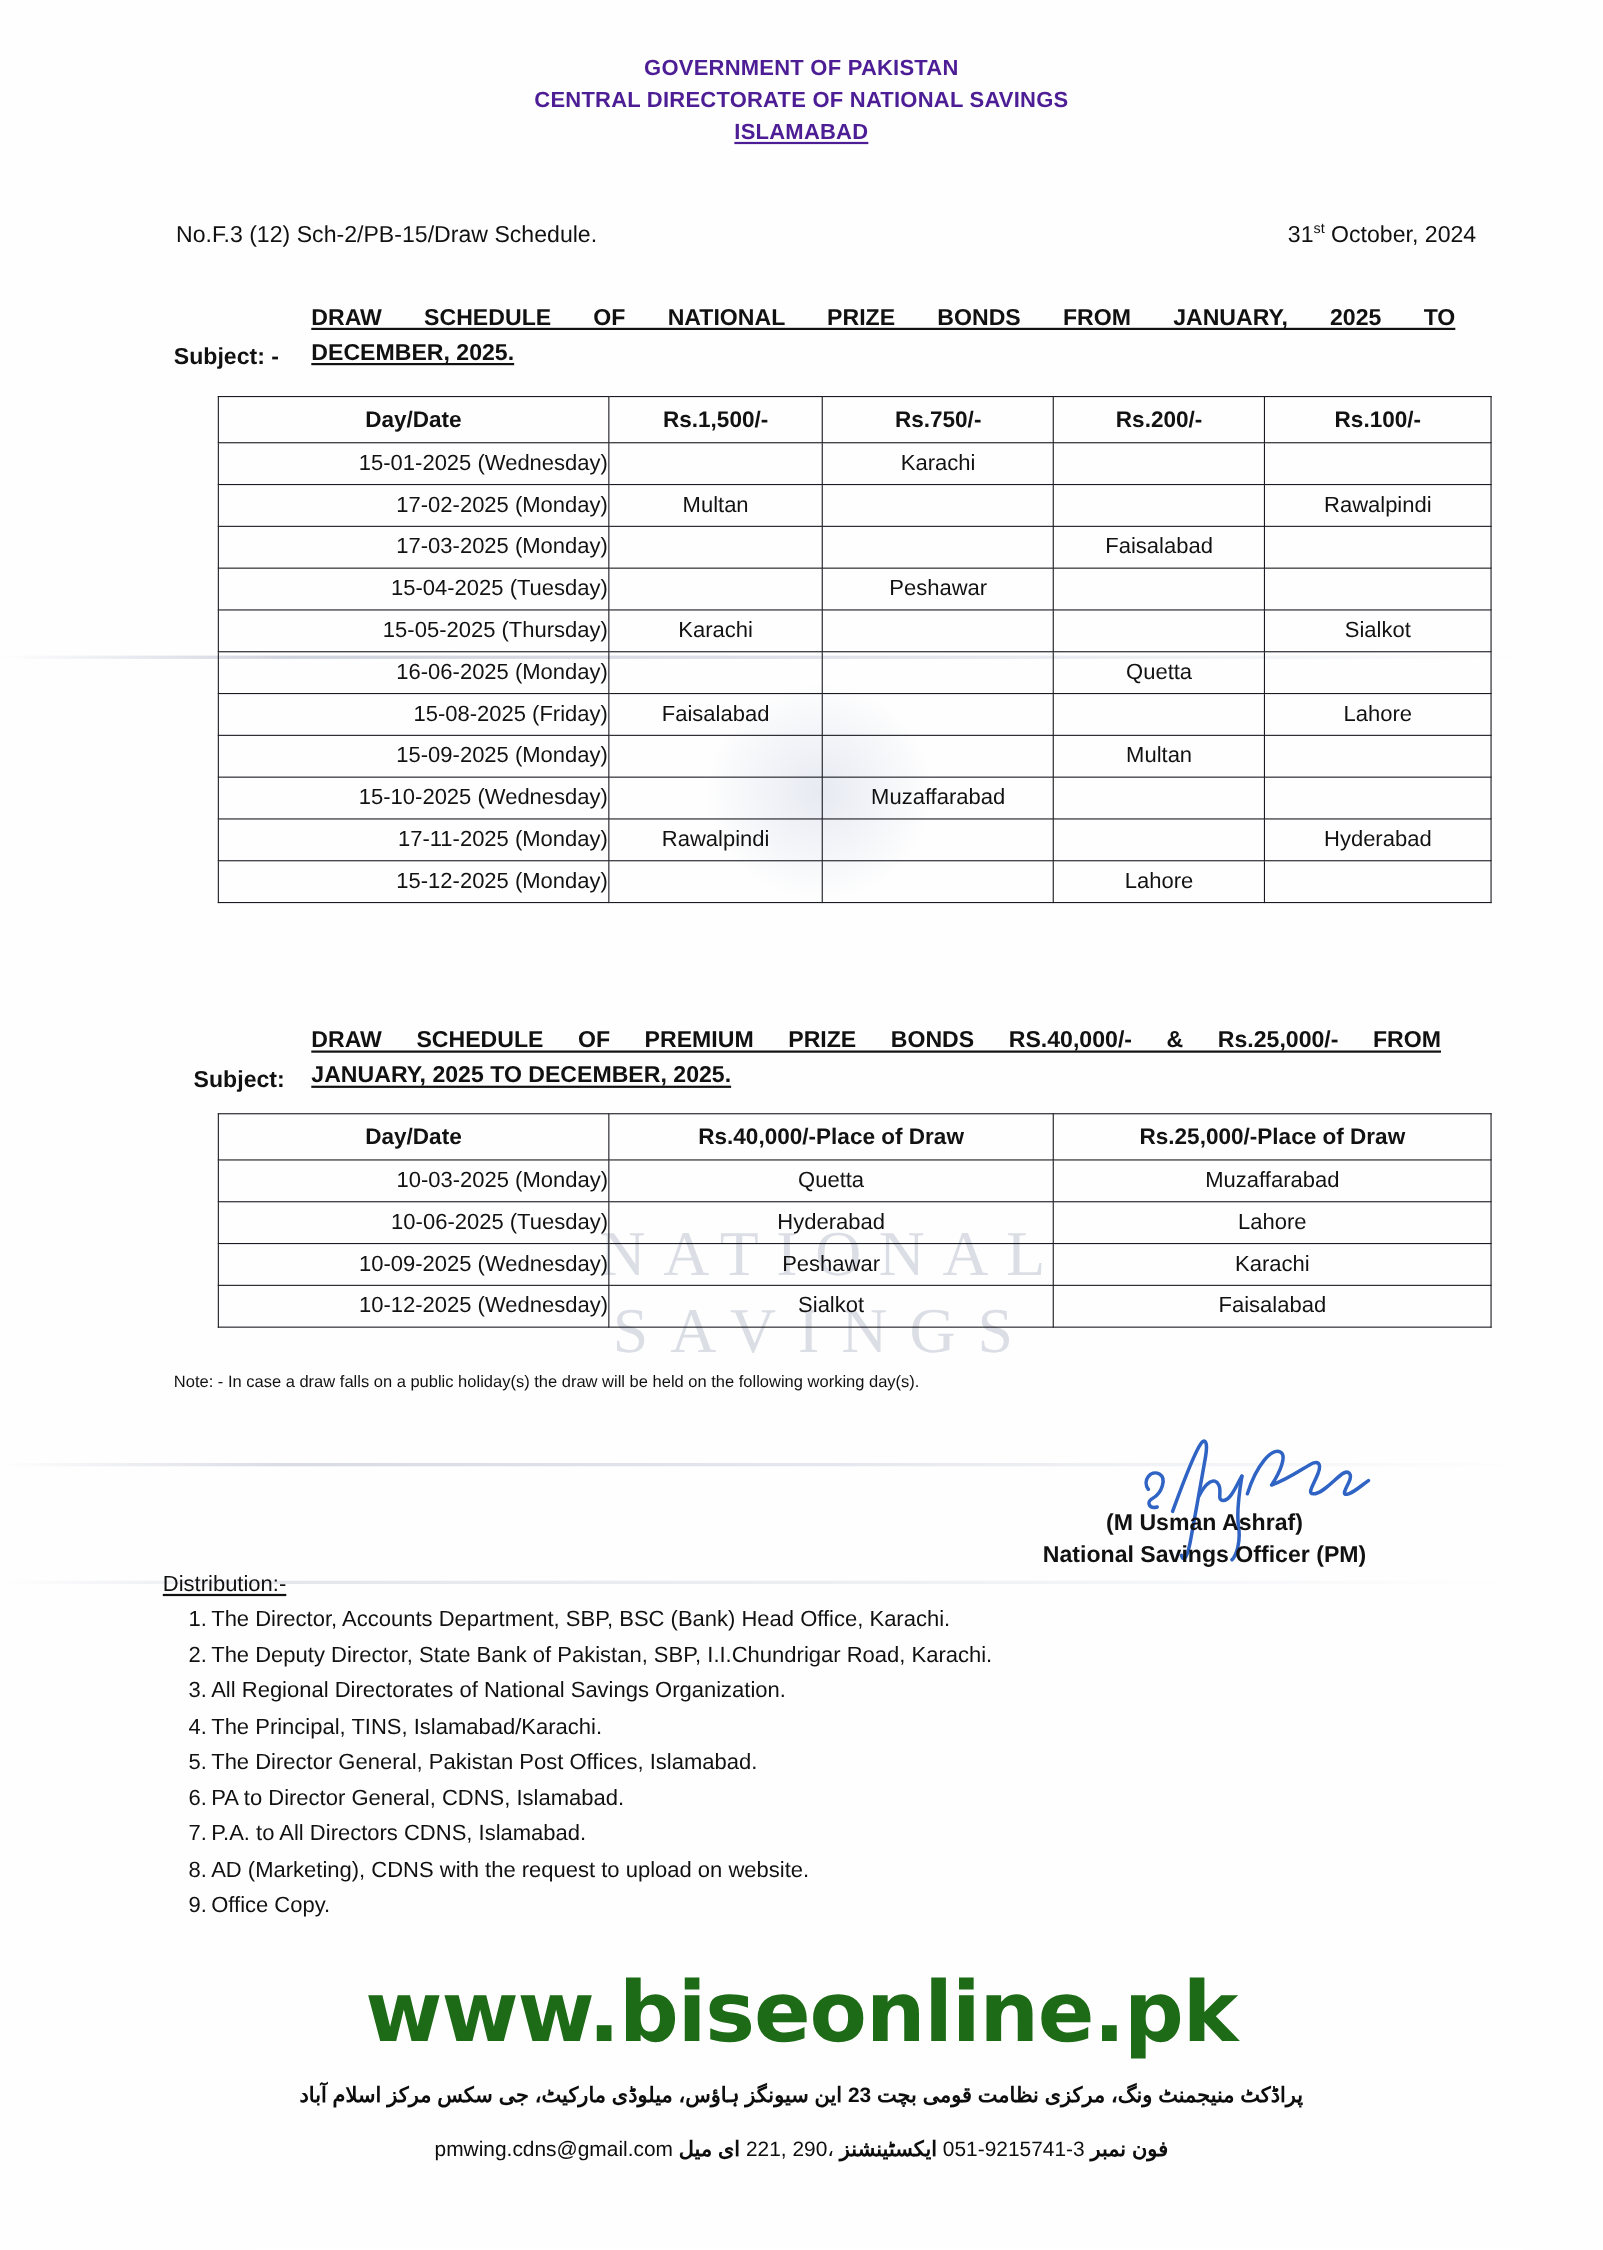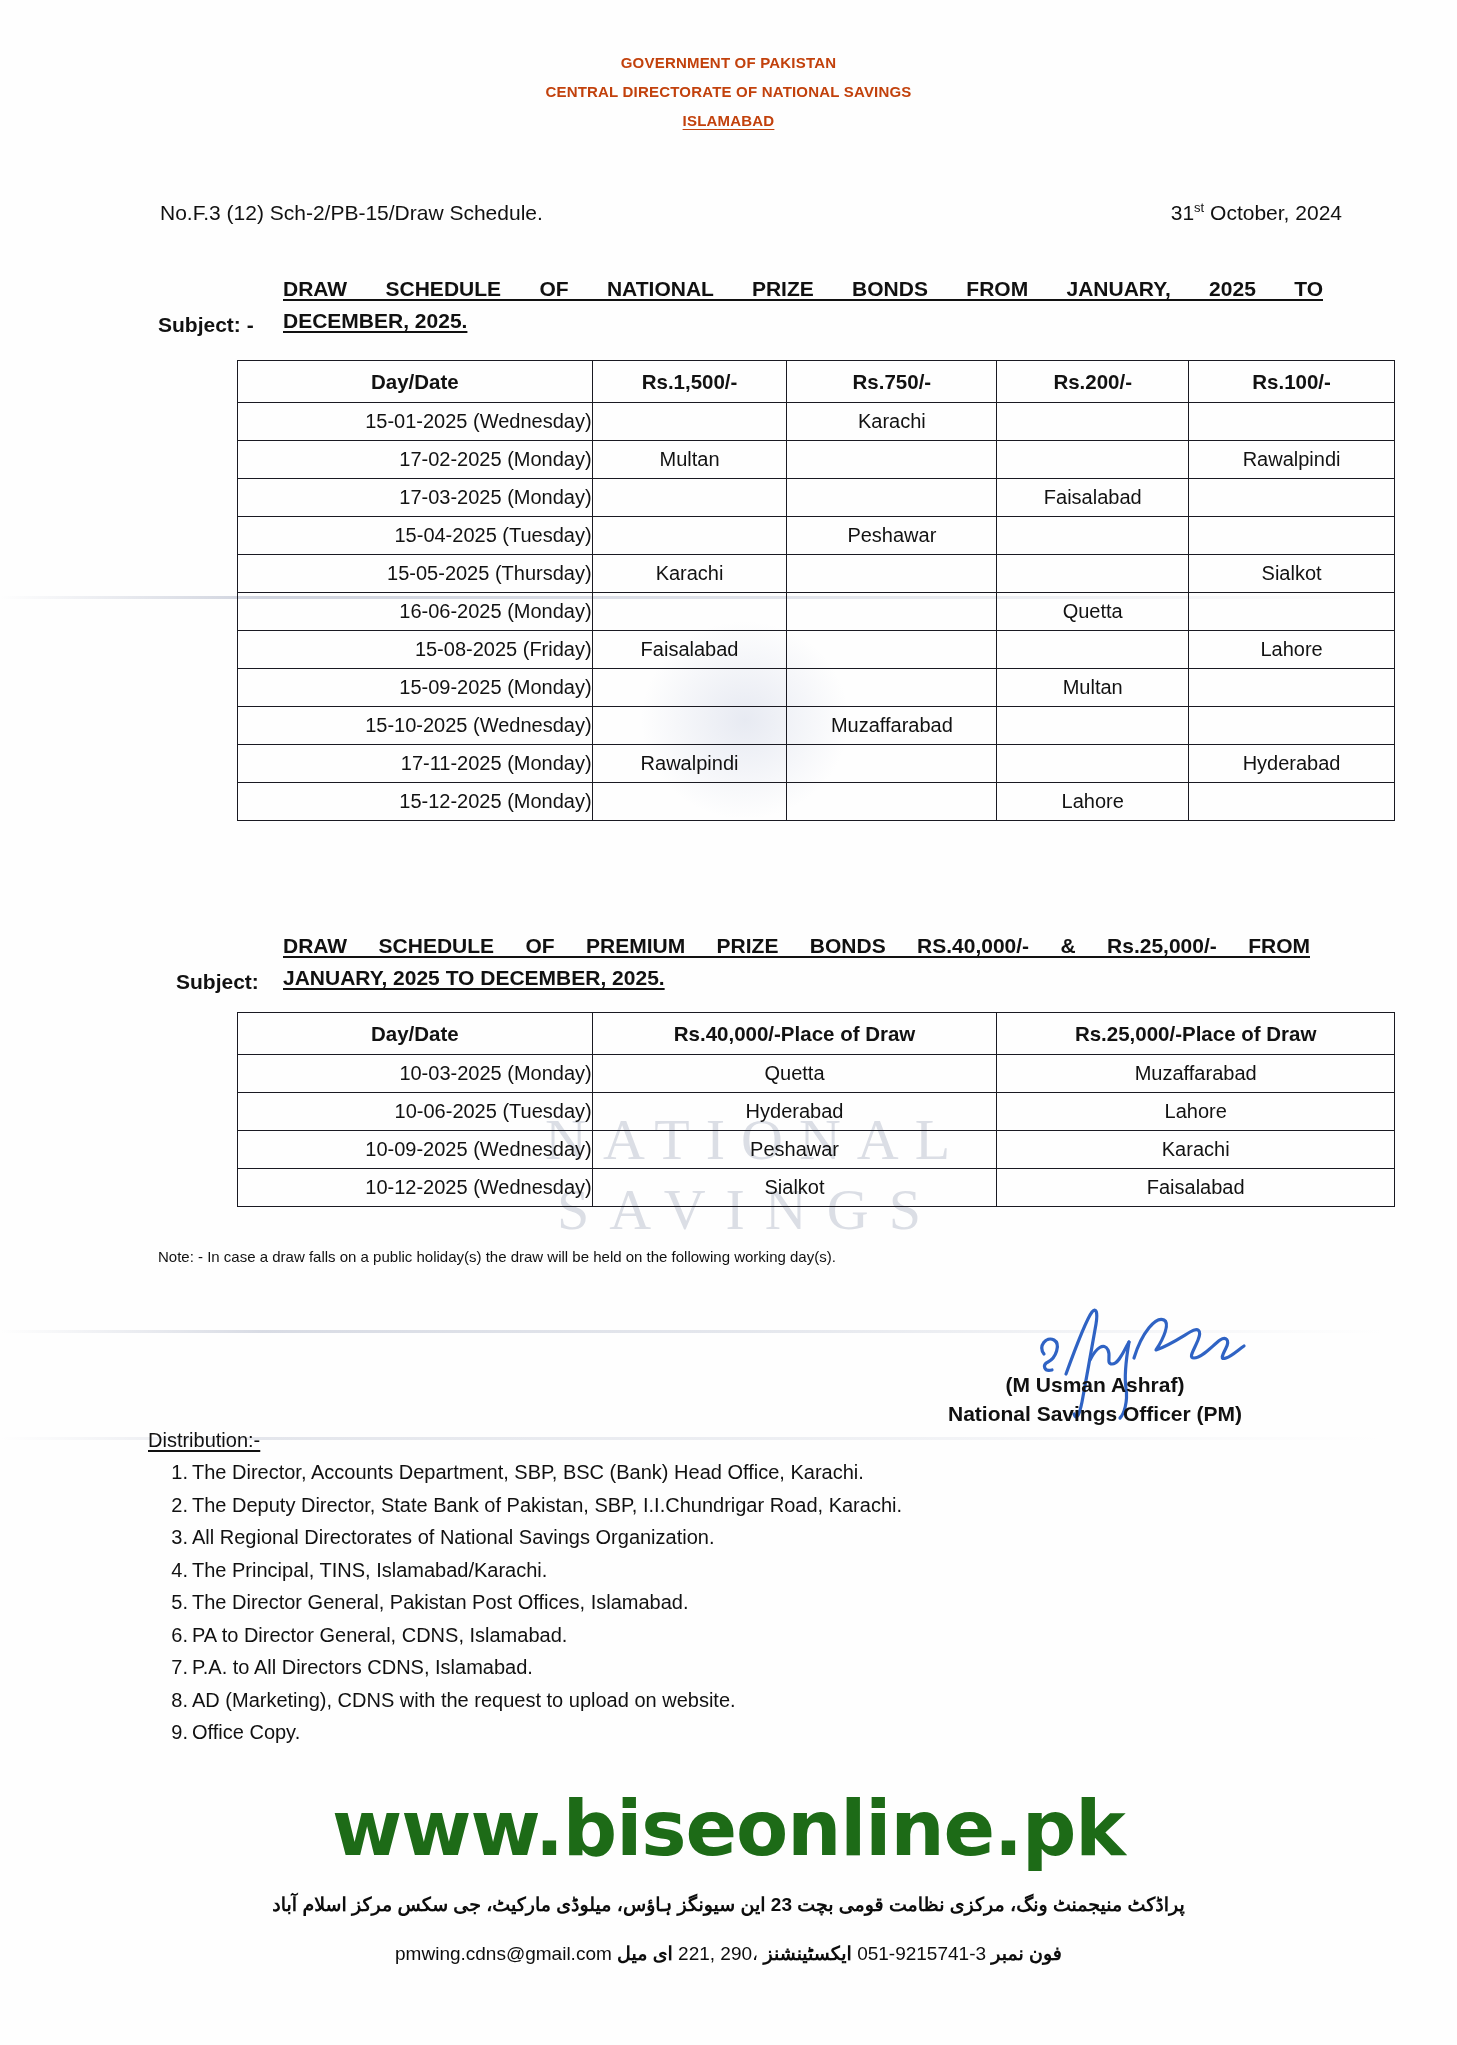--- a/index.html
+++ b/index.html
@@ -42,24 +42,24 @@
   
   .doc-header {
     position: absolute;
     top: 48px;
     left: 0;
     width: 100%;
     text-align: center;
   }
   .doc-header div {
     font-weight: bold;
-    font-size: 15px;
+    font-size: 20px;
     letter-spacing: .2px;
     line-height: 29px;
-    color: #c2410c;
+    color: #4c1d95;
   }
   .doc-header .org-city {
     text-decoration: underline;
     text-underline-offset: 3px;
   }
 
   
   .ref-row {
     position: absolute;
     top: 200px;
@@ -103,21 +103,20 @@
   #subject-2 { top: 930px; left: 176px; width: 1260px; }
   #subject-2 .subj-label { width: 107px; }
   #subject-2 .subj-text { width: 1027px; text-align-last: justify; }
   #subject-2 .subj-text .line2 { display: block; text-align-last: left; }
 
   
   table.draw-table {
     position: absolute;
     border-collapse: collapse;
     font-size: 20px;
-    margin-left: 39px;
   }
   table.draw-table th,
   table.draw-table td {
     border: 1.6px solid #1a1a22;
     padding: 0;
     height: 37px;
     text-align: center;
     vertical-align: middle;
     font-weight: normal;
     color: #121212;

